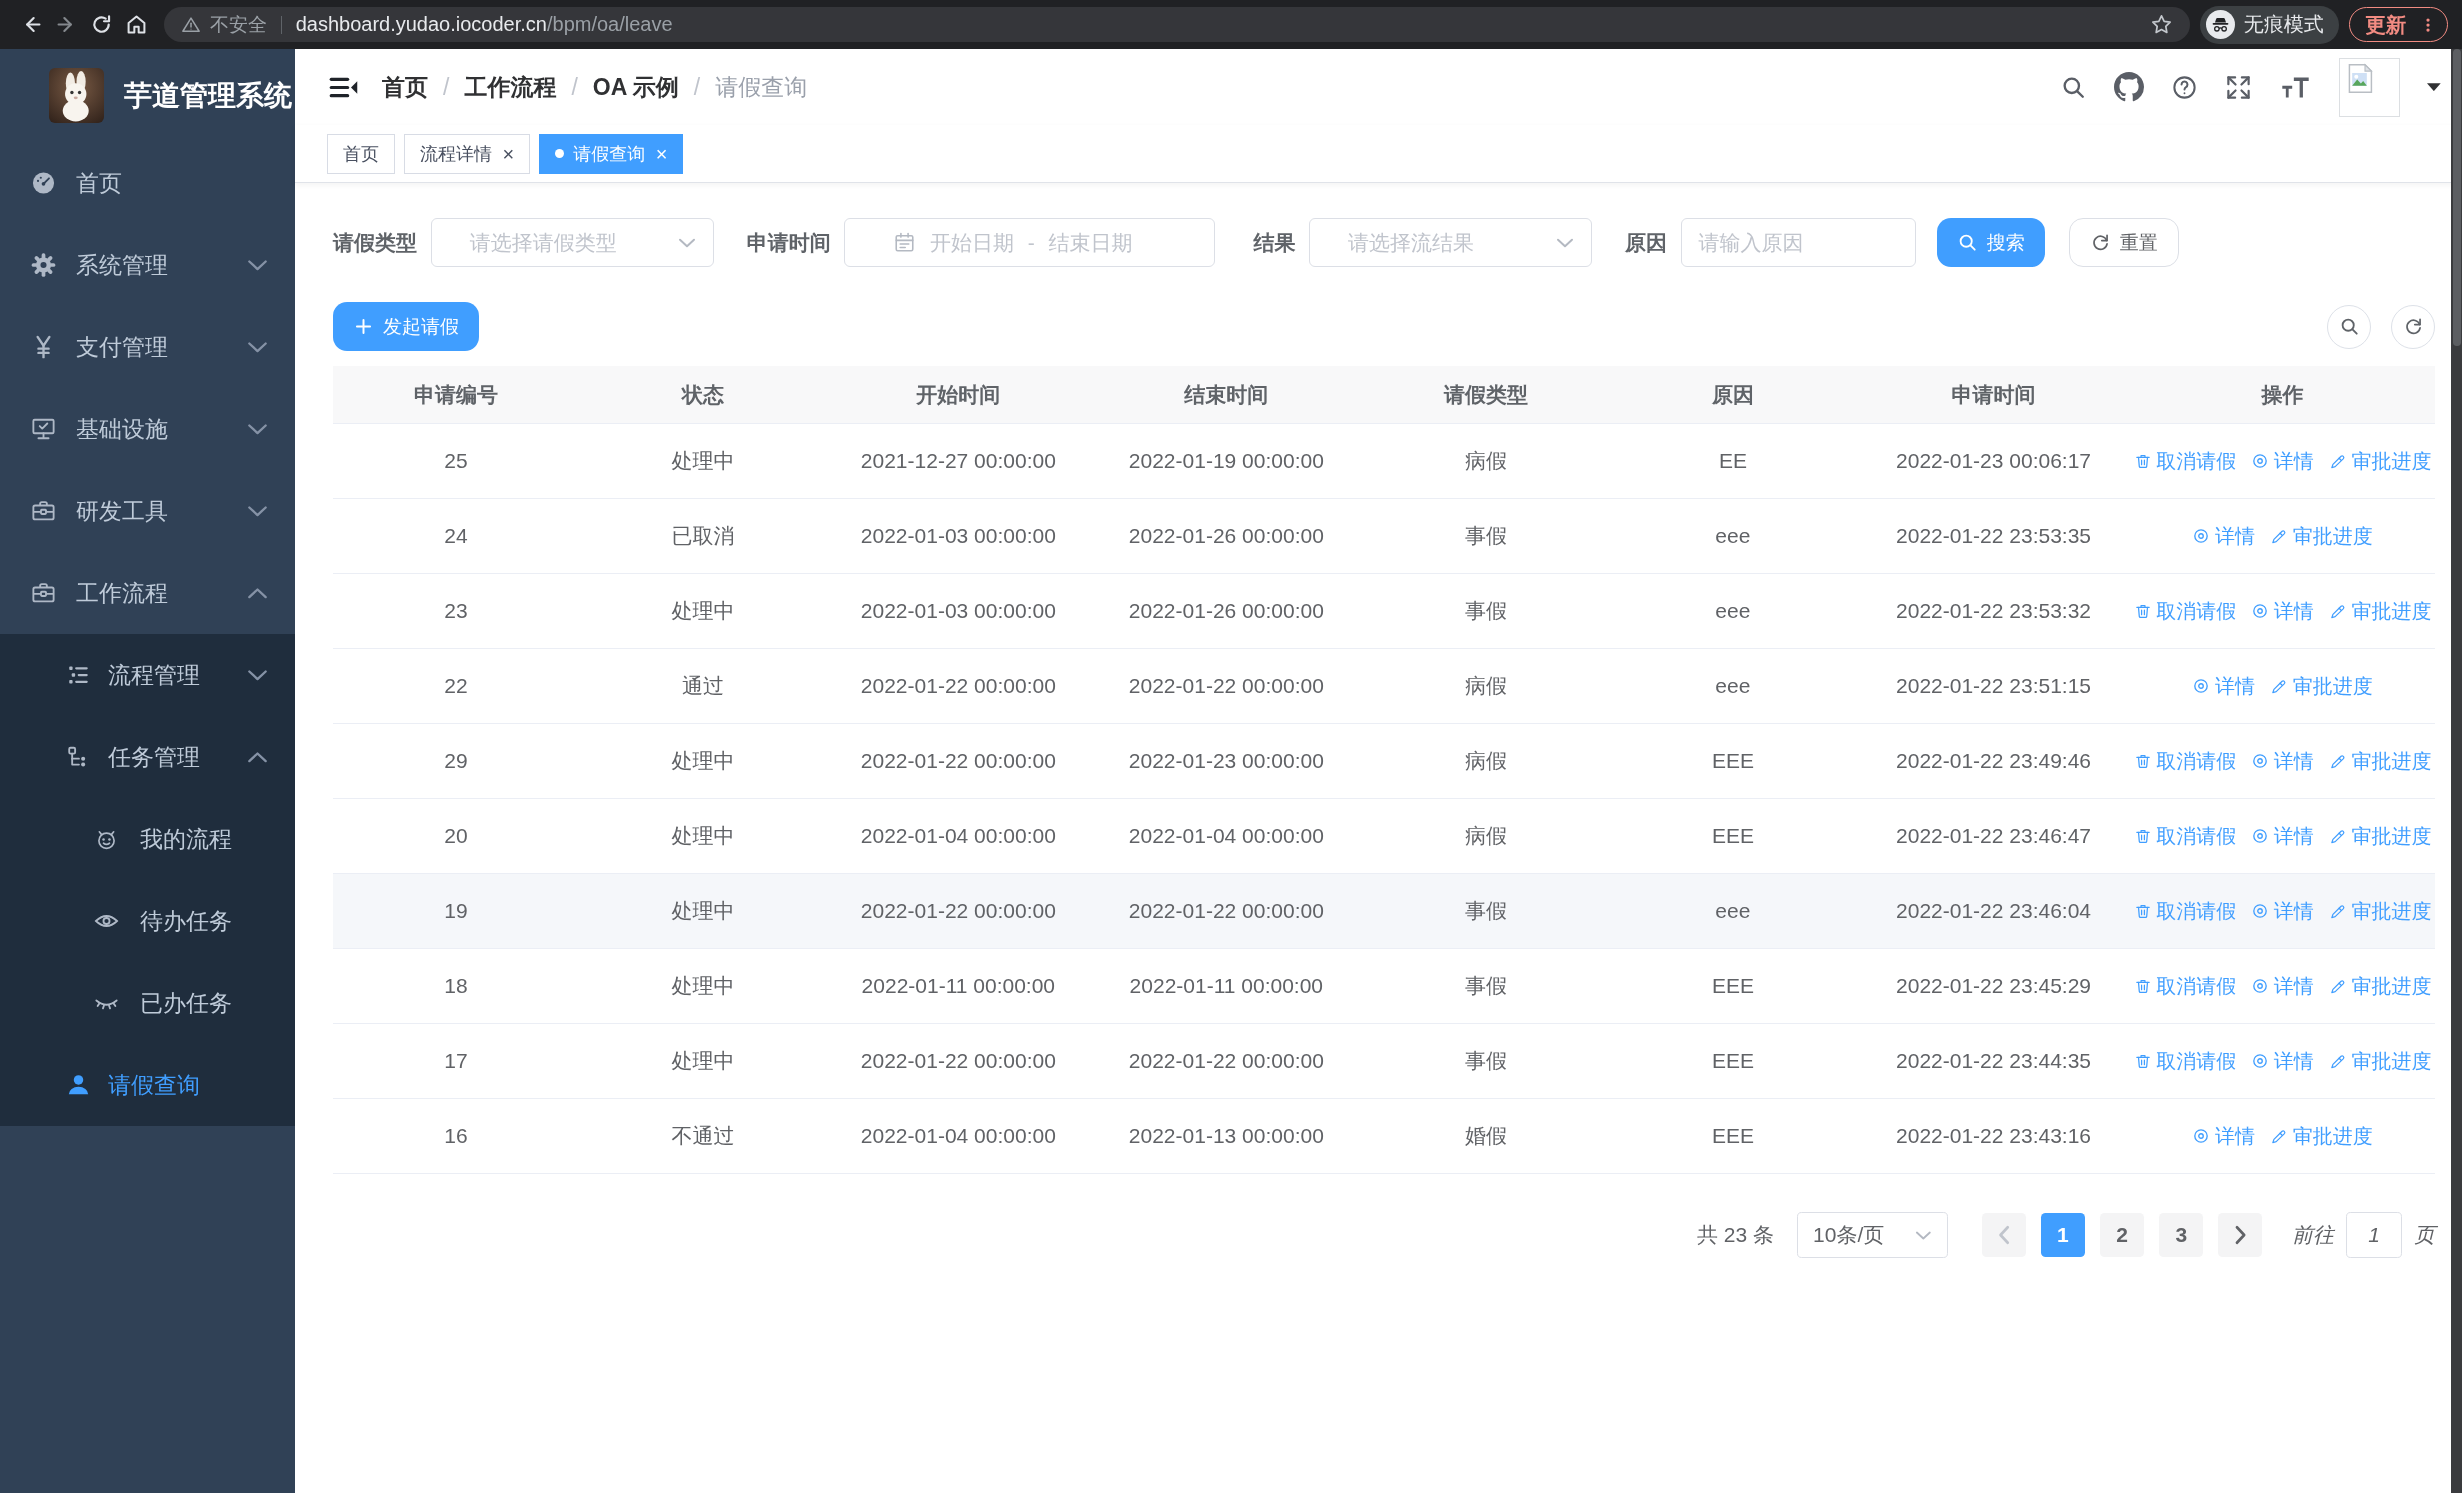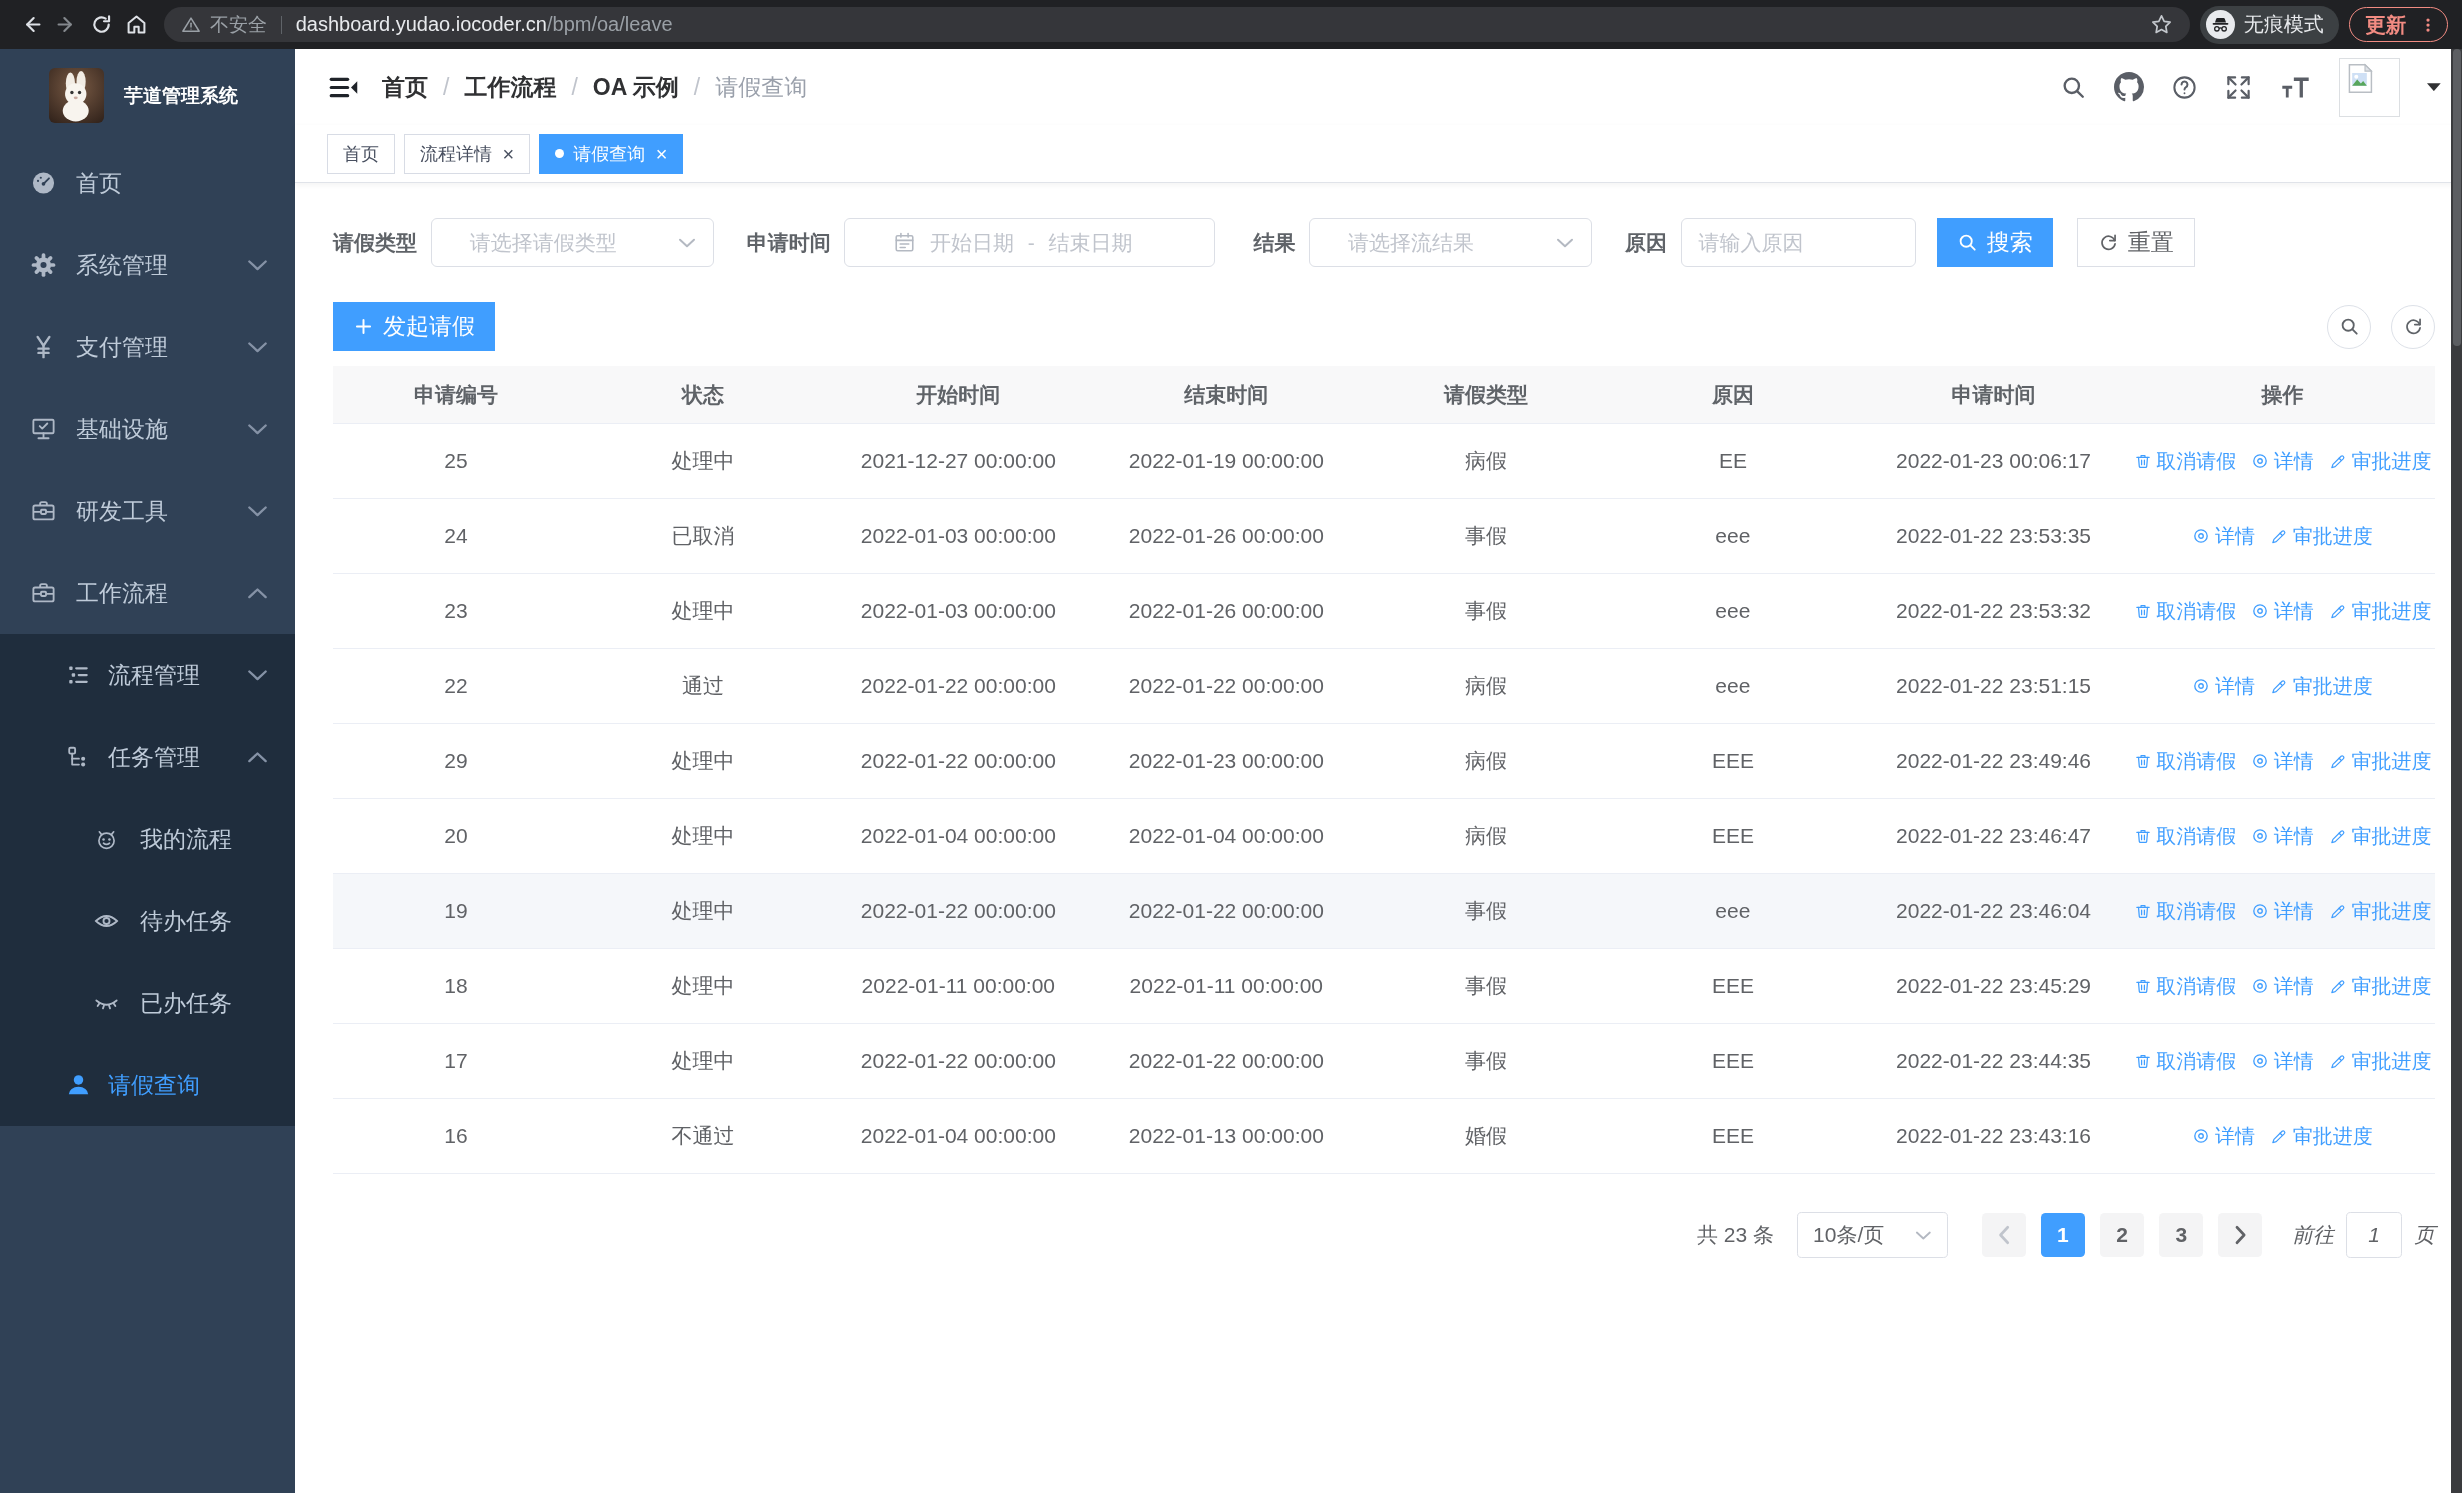--- a/index.html
+++ b/index.html
@@ -32,21 +32,21 @@
 
   
   .window{display:flex;height:1445px;position:relative;}
   .scrollbar{position:absolute;right:0;top:0;bottom:0;width:10.6px;background:#3a3b3e;z-index:50;}
   .scrollbar .thumb{position:absolute;top:0;left:1.5px;width:7.6px;height:297px;border-radius:3.8px;background:#5c5e62;}
 
   
   .sidebar{width:295px;background:var(--sidebar-bg);flex:none;overflow:hidden;}
   .logo-row{height:93px;display:flex;align-items:center;gap:20px;padding-left:49px;}
   .logo-img{width:55px;height:55px;border-radius:6px;background:radial-gradient(circle at 50% 35%,#7a5b45,#2e2019);flex:none;overflow:hidden;}
-  .logo-title{color:#fff;font-size:19px;font-weight:bold;white-space:nowrap;}
+  .logo-title{color:#fff;font-size:28px;font-weight:bold;white-space:nowrap;}
   .menu-item{height:82px;display:flex;align-items:center;color:var(--sidebar-text);font-size:23px;position:relative;cursor:pointer;white-space:nowrap;}
   .menu-item .mi-icon{position:absolute;top:50%;transform:translateY(-50%);width:27px;height:27px;color:#aeb8c6;}
   .menu-item.lvl1{padding-left:76px;} .menu-item.lvl1 .mi-icon{left:30px;}
   .menu-item.lvl2{padding-left:108px;} .menu-item.lvl2 .mi-icon{left:65px;}
   .menu-item.lvl3{padding-left:140px;} .menu-item.lvl3 .mi-icon{left:93px;}
   .menu-item.sub{background:var(--submenu-bg);}
   .menu-item.active{color:var(--primary);}
   .menu-item.active .mi-icon{color:var(--primary);}
   .mi-chevron{position:absolute;right:27px;top:50%;transform:translateY(-50%);width:21px;height:13px;color:#8592a6;}
 
@@ -78,21 +78,21 @@
   .filters{display:flex;align-items:center;margin-top:35px;white-space:nowrap;}
   .f-label{font-weight:bold;color:#5f6368;margin-right:13.7px;}
   .control{height:49px;border:1.5px solid var(--border);border-radius:6px;background:#fff;display:flex;align-items:center;padding:0 16.7px;color:var(--placeholder);}
   .select{width:283px;justify-content:space-between;margin-right:33px;padding-left:38px;}
   .select .chev{width:18px;height:11.4px;color:#b4b9c2;}
   .daterange{width:371px;gap:13.7px;margin-right:38px;padding-left:48px;}
   .daterange .cal{width:23px;height:23px;color:#b4b9c2;}
   .f-input{width:235px;margin-right:21px;padding:0;}
   .f-input input{border:none;outline:none;width:100%;height:100%;font-size:21px;color:#606266;padding:0 16.7px;background:transparent;}
   .f-input input::placeholder{color:var(--placeholder);}
-  .btn{height:49px;border:none;border-radius:0;display:inline-flex;align-items:center;gap:9px;padding:0 20px;font-size:23px;cursor:pointer;white-space:nowrap;}
+  .btn{height:49px;border:none;border-radius:14px;display:inline-flex;align-items:center;gap:9px;padding:0 20px;font-size:19px;cursor:pointer;white-space:nowrap;}
   .btn .icon{width:21px;height:21px;}
   .btn-primary{background:var(--primary);color:#fff;}
   .btn-plain{background:#fff;border:1.5px solid var(--border);color:#606266;margin-left:24px;}
 
   
   .toolbar{display:flex;align-items:center;margin-top:35px;}
   .tool-circles{margin-left:auto;display:flex;gap:20px;}
   .circle-btn{width:44px;height:44px;border-radius:50%;border:1.5px solid #dde1e8;background:#fff;color:#5f6368;display:flex;align-items:center;justify-content:center;cursor:pointer;}
   .circle-btn .icon{width:21px;height:21px;}
 

